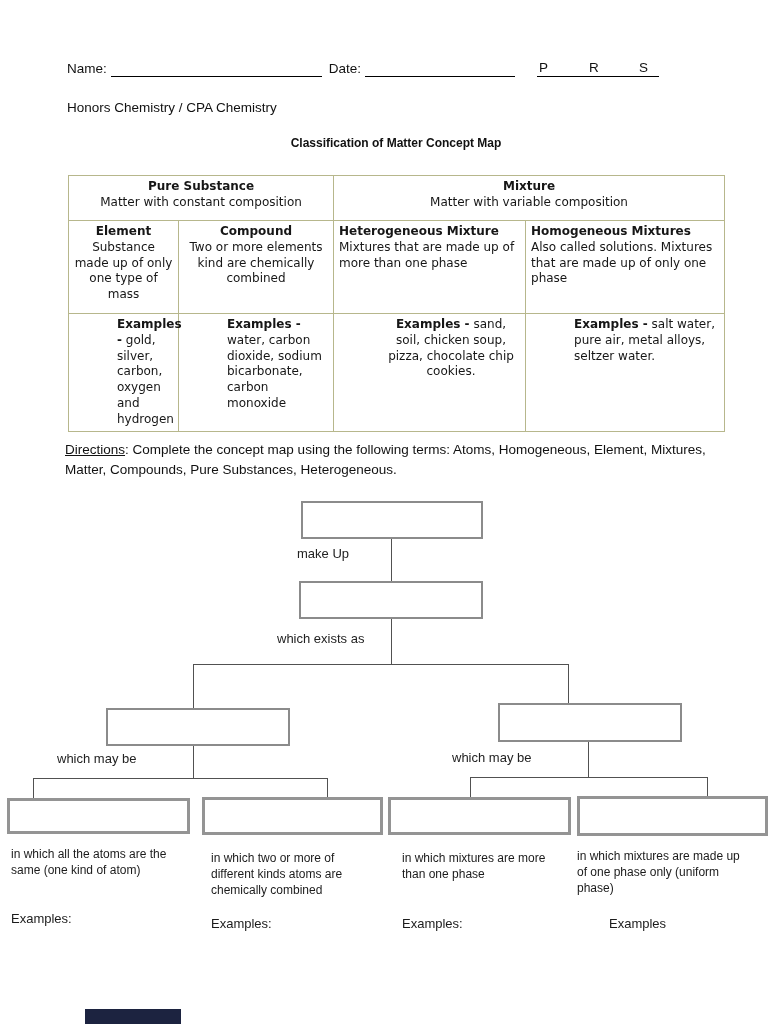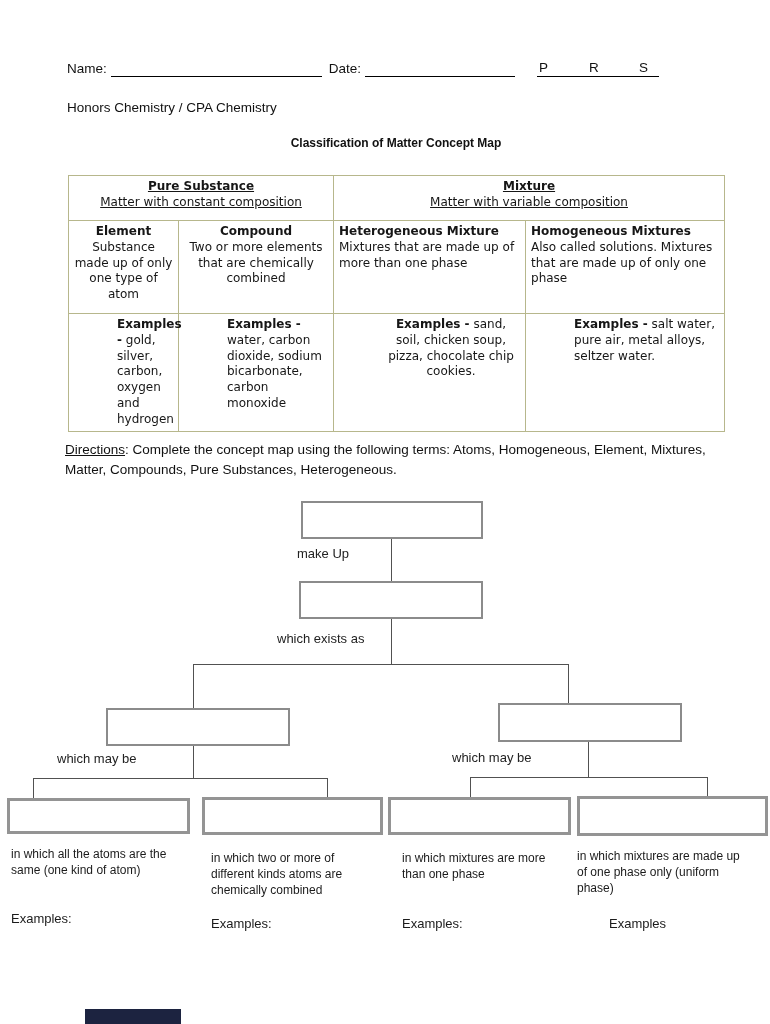--- a/index.html
+++ b/index.html
@@ -22,21 +22,21 @@
 
   
   .table-wrap{position:absolute;left:68px;top:175px;width:656px;}
   table.matter-table{border-collapse:collapse;width:656px;table-layout:fixed;}
   .matter-table td{border:1px solid #b7b78c;vertical-align:top;padding:3px 5px;
       font-family:"DejaVu Sans",sans-serif;font-size:12px;line-height:1.32;color:#161616;}
   .tt{font-weight:bold;}
   .c{text-align:center;}
   .l{text-align:left;}
   .r1 td{height:36px;}
-  .r2 td{height:38px;text-decoration:underline;}
+  .r2 td{height:38px;}
   .r3 td{height:86px;}
   .r4 td{height:64px;padding-left:48px;}
 
   
   .directions{position:absolute;left:65px;top:440px;width:662px;font-size:13.5px;line-height:1.45;}
   .u{text-decoration:underline;}
 
   
   .cbox{position:absolute;border:2px solid #8b8b8b;background:#fff;box-sizing:border-box;}
   .cbox.th{border-width:3px;border-color:#949494;}
@@ -84,25 +84,25 @@
           <div>Matter with constant composition</div>
         </td>
         <td colspan="2" class="c">
           <div class="tt">Mixture</div>
           <div>Matter with variable composition</div>
         </td>
       </tr>
       <tr class="r3">
         <td class="c">
           <div class="tt">Element</div>
-          <div>Substance made up of only one type of atom</div>
+          <div>Substance made up of only one type of mass</div>
         </td>
         <td class="c">
           <div class="tt">Compound</div>
-          <div>Two or more elements that are chemically combined</div>
+          <div>Two or more elements kind are chemically combined</div>
         </td>
         <td class="l">
           <div class="tt">Heterogeneous Mixture</div>
           <div>Mixtures that are made up of more than one phase</div>
         </td>
         <td class="l">
           <div class="tt">Homogeneous Mixtures</div>
           <div>Also called solutions. Mixtures that are made up of only one phase</div>
         </td>
       </tr>

